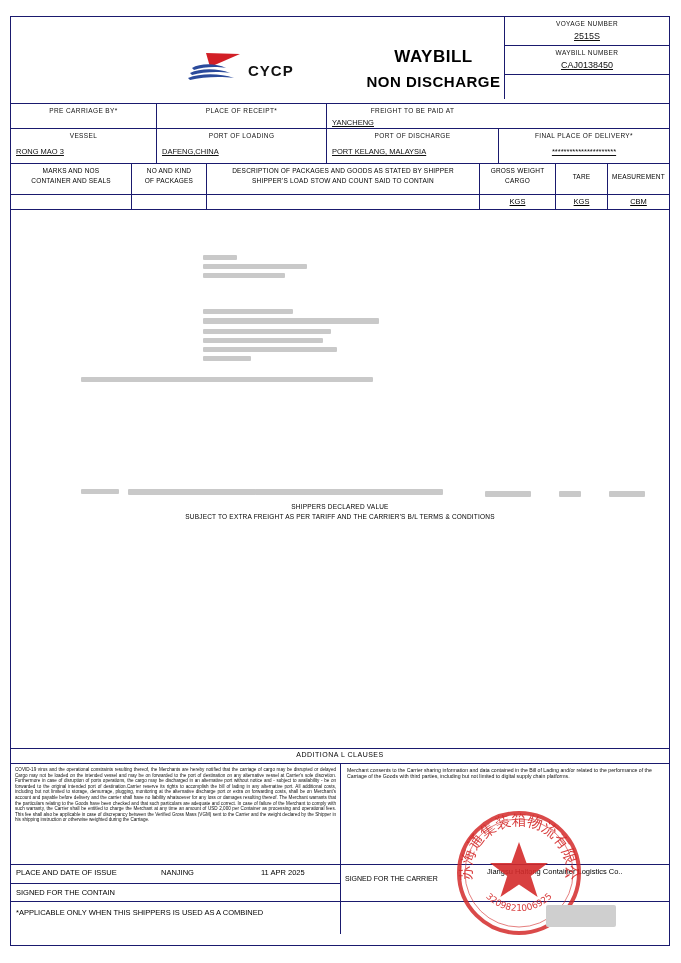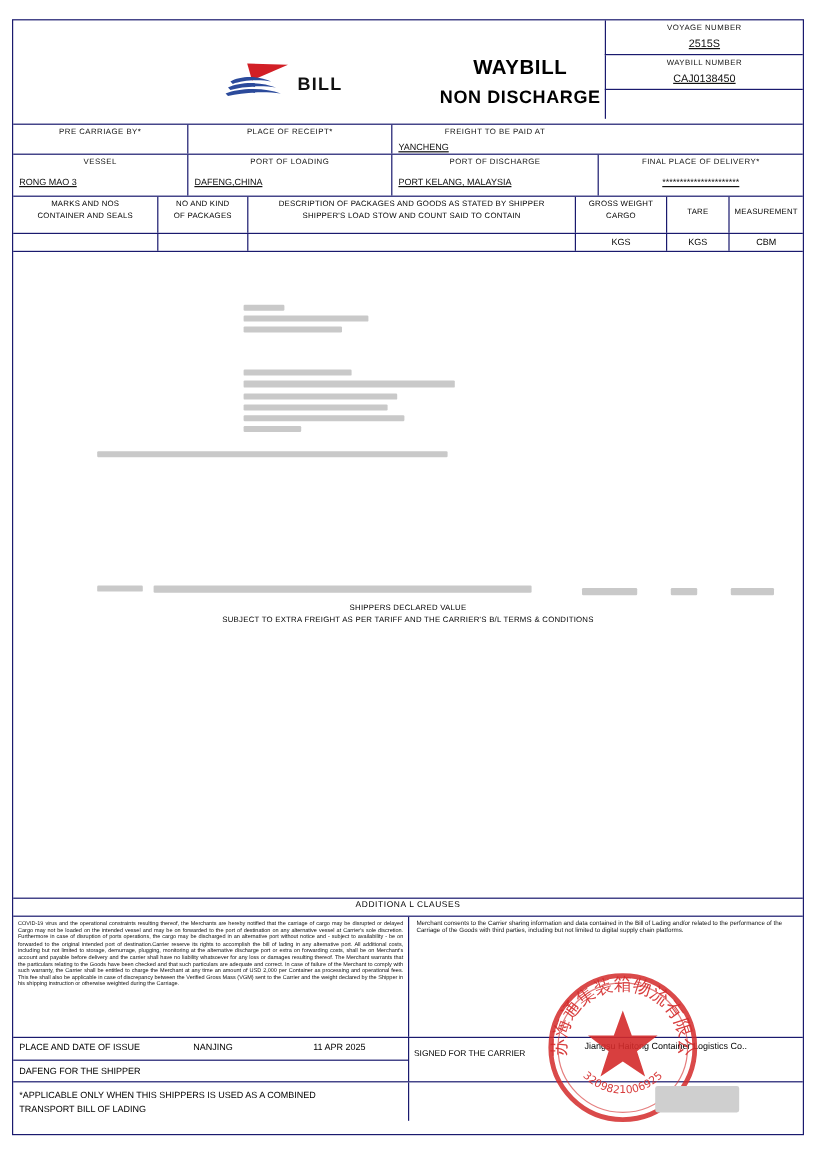--- a/index.html
+++ b/index.html
@@ -41,21 +41,21 @@
   .r2{height:16px;}
   .r3{height:18px;}
   .cell{box-sizing:border-box;position:relative;}
   .cell .cap{line-height:10px;}
   .cell .val{line-height:10px;}
 
   .desc-head{height:30px;}
   .desc-head .cell{box-sizing:border-box;}
   .dh-line1{font-size:6.5px;text-align:center;padding-top:3px;letter-spacing:.2px;}
   .dh-line2{font-size:6.5px;text-align:center;padding-top:3px;letter-spacing:.2px;}
-  .unit-row{height:14px;}
+  .unit-row{height:14px;text-decoration:underline;}
   .unit{font-size:7.5px;text-align:center;padding-top:2px;}
 
   
   .body-area{height:538px;position:relative;}
   .redact{background:#c9c9c9;border-radius:1px;display:inline-block;vertical-align:middle;}
   .rdk-line{position:absolute;}
   .decl{position:absolute;left:0;right:0;text-align:center;font-size:6.5px;letter-spacing:.2px;}
 
   .addc{height:12px;text-align:center;font-size:7px;letter-spacing:.5px;padding-top:2px;font-weight:normal;}
   .clauses{height:100px;}
@@ -89,21 +89,21 @@
     <div class="header bb">
       <div class="logo-wrap">
         <div class="logo-mark">
           <svg width="62" height="34" viewBox="0 0 62 34">
             <path d="M20 2 L54 3 L24 16 Z" fill="#d21f26"></path>
             <path d="M6 17 C14 12, 30 12, 40 17 C30 15, 16 16, 8 19 Z" fill="#2b4a9b"></path>
             <path d="M4 22 C14 17, 32 17, 44 22 C32 20, 16 21, 6 24 Z" fill="#2b4a9b"></path>
             <path d="M2 27 C14 22, 34 22, 48 27 C34 25, 16 26, 4 29 Z" fill="#2b4a9b"></path>
           </svg>
         </div>
-        <div class="logo-text">BILL</div>
+        <div class="logo-text">CYCP</div>
       </div>
 
       <div class="title-wrap">
         <div class="title1">WAYBILL</div>
         <div class="title2">NON DISCHARGE</div>
       </div>
 
       <div class="hdr-right">
         <div class="hdr-box">
           <div class="cap">VOYAGE NUMBER</div>
@@ -264,32 +264,31 @@
       <div class="cl-right bl">Merchant consents to the Carrier sharing information and data contained in the Bill of Lading and/or related to the performance of the Carriage of the Goods with third parties, including but not limited to digital supply chain platforms.</div>
     </div>
 
     <div class="row sign-row bb">
       <div class="sign-left">
         <div class="pdi bb">
           <span class="lbl">PLACE AND DATE OF ISSUE</span>
           <span class="v1">NANJING</span>
           <span class="v2">11 APR 2025</span>
         </div>
-        <div class="sfs">DAFENG FOR THE SHIPPER</div>
+        <div class="sfs">SIGNED FOR THE CONTAIN</div>
       </div>
       <div class="sign-right bl">
         <span class="sr-cap">SIGNED FOR THE CARRIER</span>
         <span class="sr-val">Jiangsu Haitong Container Logistics Co..</span>
       </div>
     </div>
 
     <div class="row foot">
       <div class="sign-left">
         <div class="t">*APPLICABLE ONLY WHEN THIS  SHIPPERS  IS USED AS A COMBINED</div>
-        <div class="t" style="padding-top:1px">TRANSPORT BILL OF LADING</div>
       </div>
       <div class="sign-right bl"></div>
     </div>
 
   </div>
 
   <div class="stamp">
     <svg width="135" height="135" viewBox="0 0 135 135">
       <circle cx="67" cy="67" r="60" fill="none" stroke="#d42a2a" stroke-width="4" opacity="0.85"></circle>
       <circle cx="67" cy="67" r="54" fill="none" stroke="#d42a2a" stroke-width="1" opacity="0.6"></circle>

